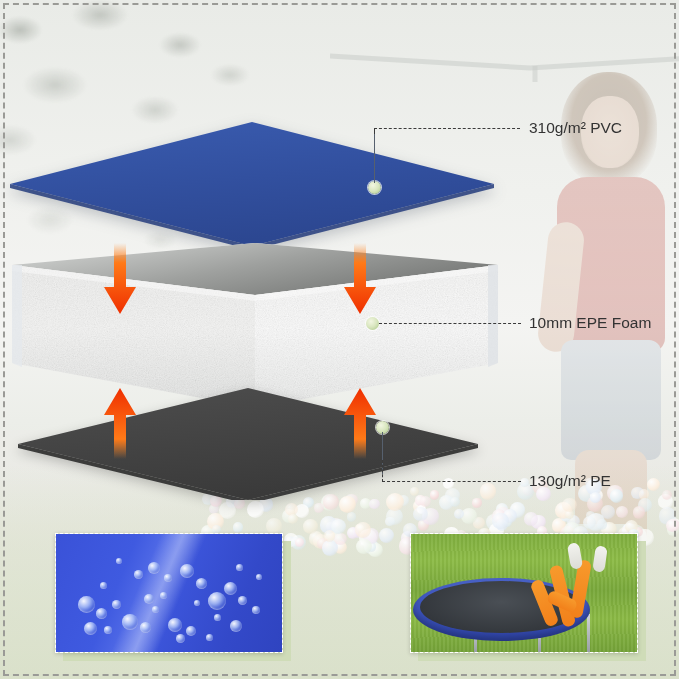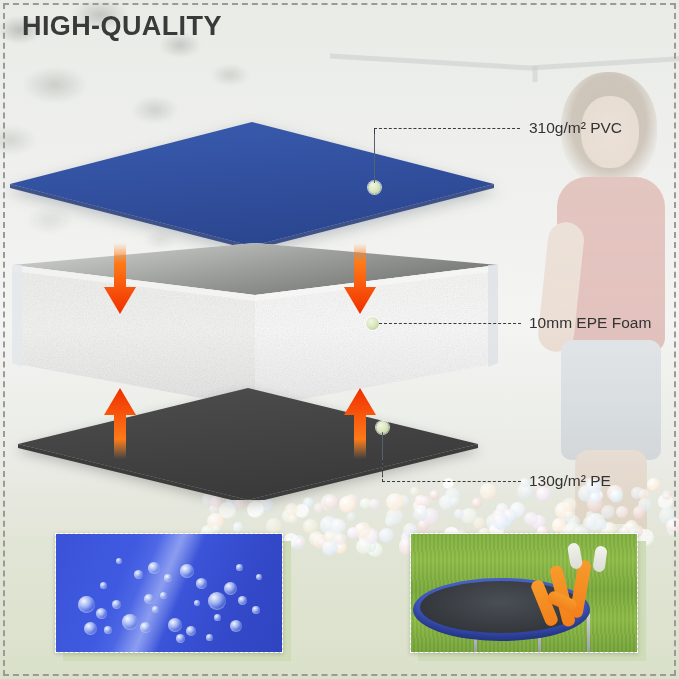--- a/index.html
+++ b/index.html
@@ -376,21 +376,20 @@
         <div class="ball" style="width: 14.1366px; height: 14.1366px; left: 362.442px; top: 20.2846px; background: radial-gradient(circle at 34% 30%, rgb(255, 255, 255) 0%, rgb(252, 238, 222) 60%, rgba(0, 0, 0, 0.06) 100%); opacity: 0.57;"></div>
         <div class="ball" style="width: 10.9627px; height: 10.9627px; left: 32.5244px; top: 44.2611px; background: radial-gradient(circle at 34% 30%, rgb(255, 255, 255) 0%, rgb(226, 238, 242) 60%, rgba(0, 0, 0, 0.06) 100%); opacity: 0.8;"></div>
         <div class="ball" style="width: 9.06189px; height: 9.06189px; left: 210.136px; top: 9.08108px; background: radial-gradient(circle at 34% 30%, rgb(255, 255, 255) 0%, rgb(243, 238, 221) 60%, rgba(0, 0, 0, 0.06) 100%); opacity: 0.71;"></div>
         <div class="ball" style="width: 15.9521px; height: 15.9521px; left: 156.225px; top: 60.558px; background: radial-gradient(circle at 34% 30%, rgb(255, 255, 255) 0%, rgb(237, 244, 232) 60%, rgba(0, 0, 0, 0.06) 100%); opacity: 0.84;"></div>
         <div class="ball" style="width: 11.9152px; height: 11.9152px; left: 53.7203px; top: 57.7811px; background: radial-gradient(circle at 34% 30%, rgb(255, 255, 255) 0%, rgb(243, 238, 221) 60%, rgba(0, 0, 0, 0.06) 100%); opacity: 0.71;"></div>
         <div class="ball" style="width: 12.2188px; height: 12.2188px; left: 10.1337px; top: 17.0723px; background: radial-gradient(circle at 34% 30%, rgb(255, 255, 255) 0%, rgb(247, 230, 234) 60%, rgba(0, 0, 0, 0.06) 100%); opacity: 0.95;"></div>
       </div>
   </div>
 
   <div class="headline">
-    <div class="l1">HIGH-QUALITY</div>
   </div>
 
   <div class="stack">
 
     <svg class="layer-pvc" viewBox="0 0 484 124">
       <defs>
         <linearGradient id="gpvc" x1="0" y1="0" x2="0.35" y2="1">
           <stop offset="0%" stop-color="#3a5cb0"></stop>
           <stop offset="55%" stop-color="#32509f"></stop>
           <stop offset="100%" stop-color="#2c4791"></stop>

